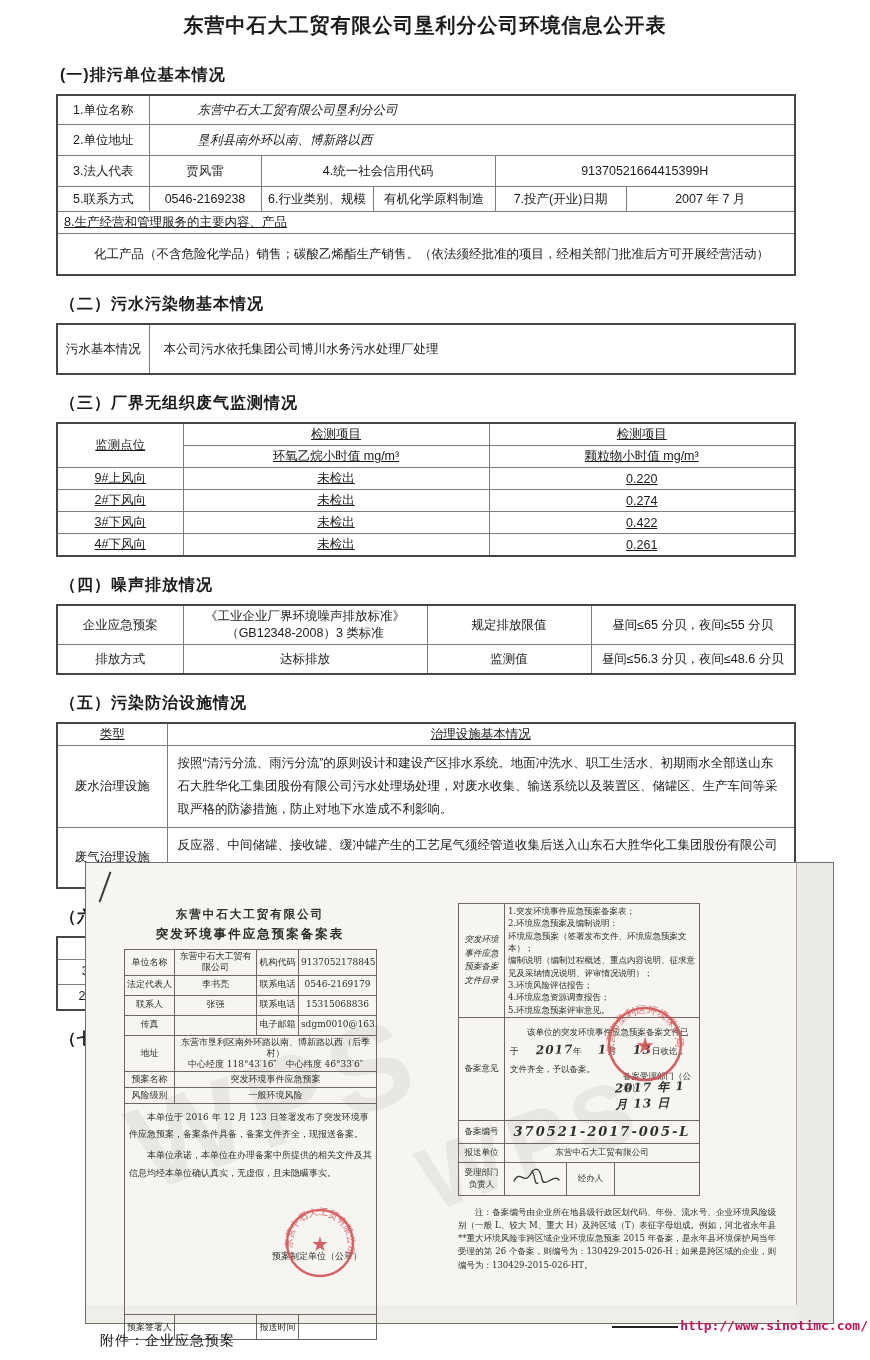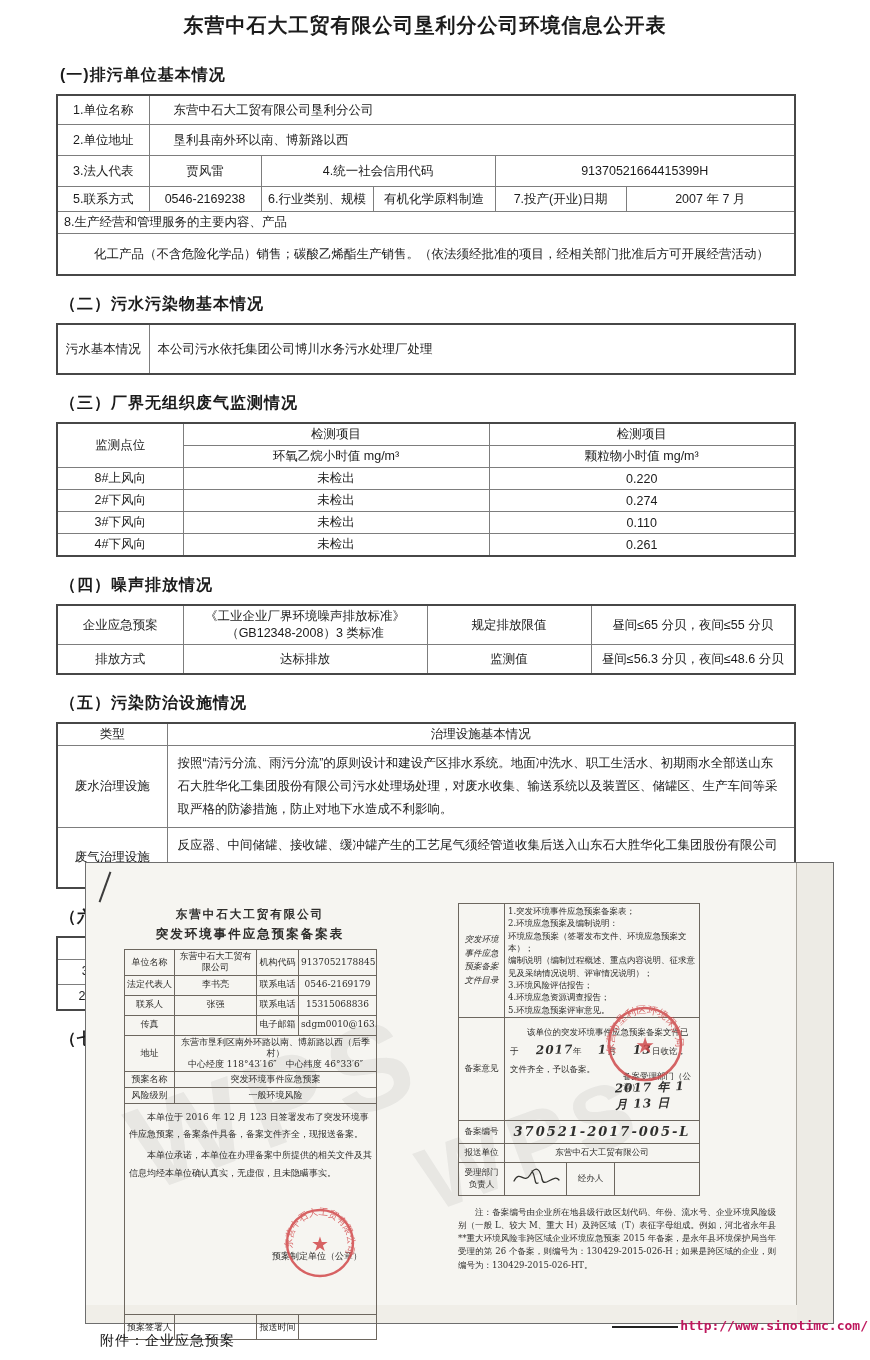--- a/index.html
+++ b/index.html
@@ -7,22 +7,22 @@
         font-family:"Liberation Sans",sans-serif;color:#1b1b1b;}
   .main{padding:6px 0 0 56px;width:738px;}
   h1{font-size:20px;font-weight:bold;text-align:center;margin:6px 0 0 0;letter-spacing:1px;}
   h2{font-size:16px;font-weight:bold;margin:18px 0 8px 4px;letter-spacing:1px;}
   h2.first{margin-top:26px;}
   table{border-collapse:collapse;width:738px;table-layout:fixed;}
   td{border:1px solid #7d7d7d;font-size:12.5px;text-align:center;vertical-align:middle;
      padding:2px 6px;overflow:hidden;}
   table{border:2px solid #474747;}
   td.left{text-align:left;}
-  .r28 td{height:24px;} .r30 td{height:26px;} .r24 td{height:20px;} .r21 td{height:17px;}
-  .ind{padding-left:24px;}
+  .r28 td{height:24px;} .r30 td{height:26px;} .r24 td{height:20px;} .r21 td{height:17px;text-decoration:underline;}
+  .ind{padding-left:48px;font-style:italic;}
   .biz td{height:36px;}
   .t2 td{height:44px;}
   .t5 .desc{line-height:1.85;padding:6px 10px;}
   
   .scan{position:absolute;left:85px;top:862px;width:747px;height:460px;background:#f6f5f1;
         border:1px solid #6e6e6e;font-family:"DejaVu Serif",serif;color:#2e2d2b;}
   .scan .edge-r{position:absolute;top:0;right:0;width:36px;height:100%;
         background:#edebe5;border-left:1px solid #a9a59c;}
   .scan .edge-b{position:absolute;left:0;bottom:0;width:711px;height:18px;background:#f0eee8;}
   .slash{position:absolute;left:18px;top:8px;width:2px;height:32px;background:#3c3c3c;
@@ -121,21 +121,21 @@
 
     <h2>（二）污水污染物基本情况</h2>
     <table class="t2">
       <colgroup>
           <col style="width:92px">
           <col style="width:646px">
         </colgroup>
       <tbody>
           <tr>
         <td>污水基本情况</td>
-        <td class="left" style="padding-left:8px">本公司污水依托集团公司博川水务污水处理厂处理</td>
+        <td class="left" style="padding-left:14px">本公司污水依托集团公司博川水务污水处理厂处理</td>
       </tr>
     </tbody>
       </table>
 
     <h2>（三）厂界无组织废气监测情况</h2>
     <table class="t3">
       <colgroup>
           <col style="width:126px">
           <col style="width:306px">
           <col style="width:306px">
@@ -144,33 +144,33 @@
           <tr class="r21">
         <td rowspan="2">监测点位</td>
         <td>检测项目</td>
         <td>检测项目</td>
       </tr>
       <tr class="r21">
         <td>环氧乙烷小时值 mg/m³</td>
         <td>颗粒物小时值 mg/m³</td>
       </tr>
       <tr class="r21">
-        <td>8#上风向</td>
+        <td>9#上风向</td>
         <td>未检出</td>
         <td>0.220</td>
       </tr>
       <tr class="r21">
         <td>2#下风向</td>
         <td>未检出</td>
         <td>0.274</td>
       </tr>
       <tr class="r21">
         <td>3#下风向</td>
         <td>未检出</td>
-        <td>0.110</td>
+        <td>0.422</td>
       </tr>
       <tr class="r21">
         <td>4#下风向</td>
         <td>未检出</td>
         <td>0.261</td>
       </tr>
     </tbody>
       </table>
 
     <h2>（四）噪声排放情况</h2>

